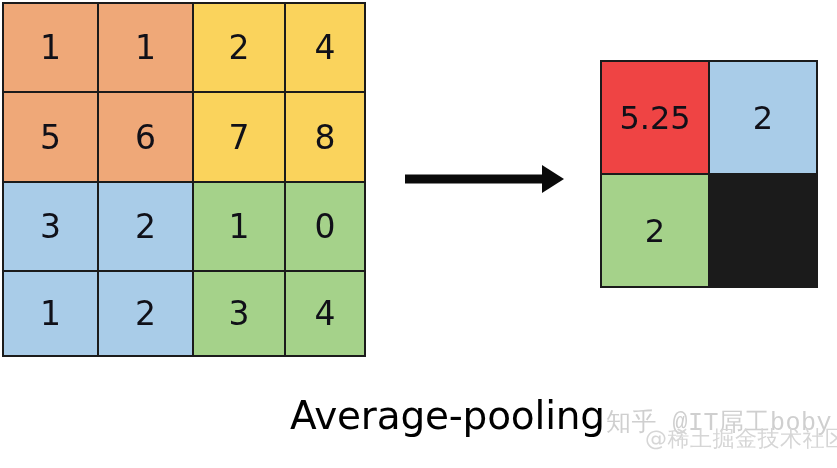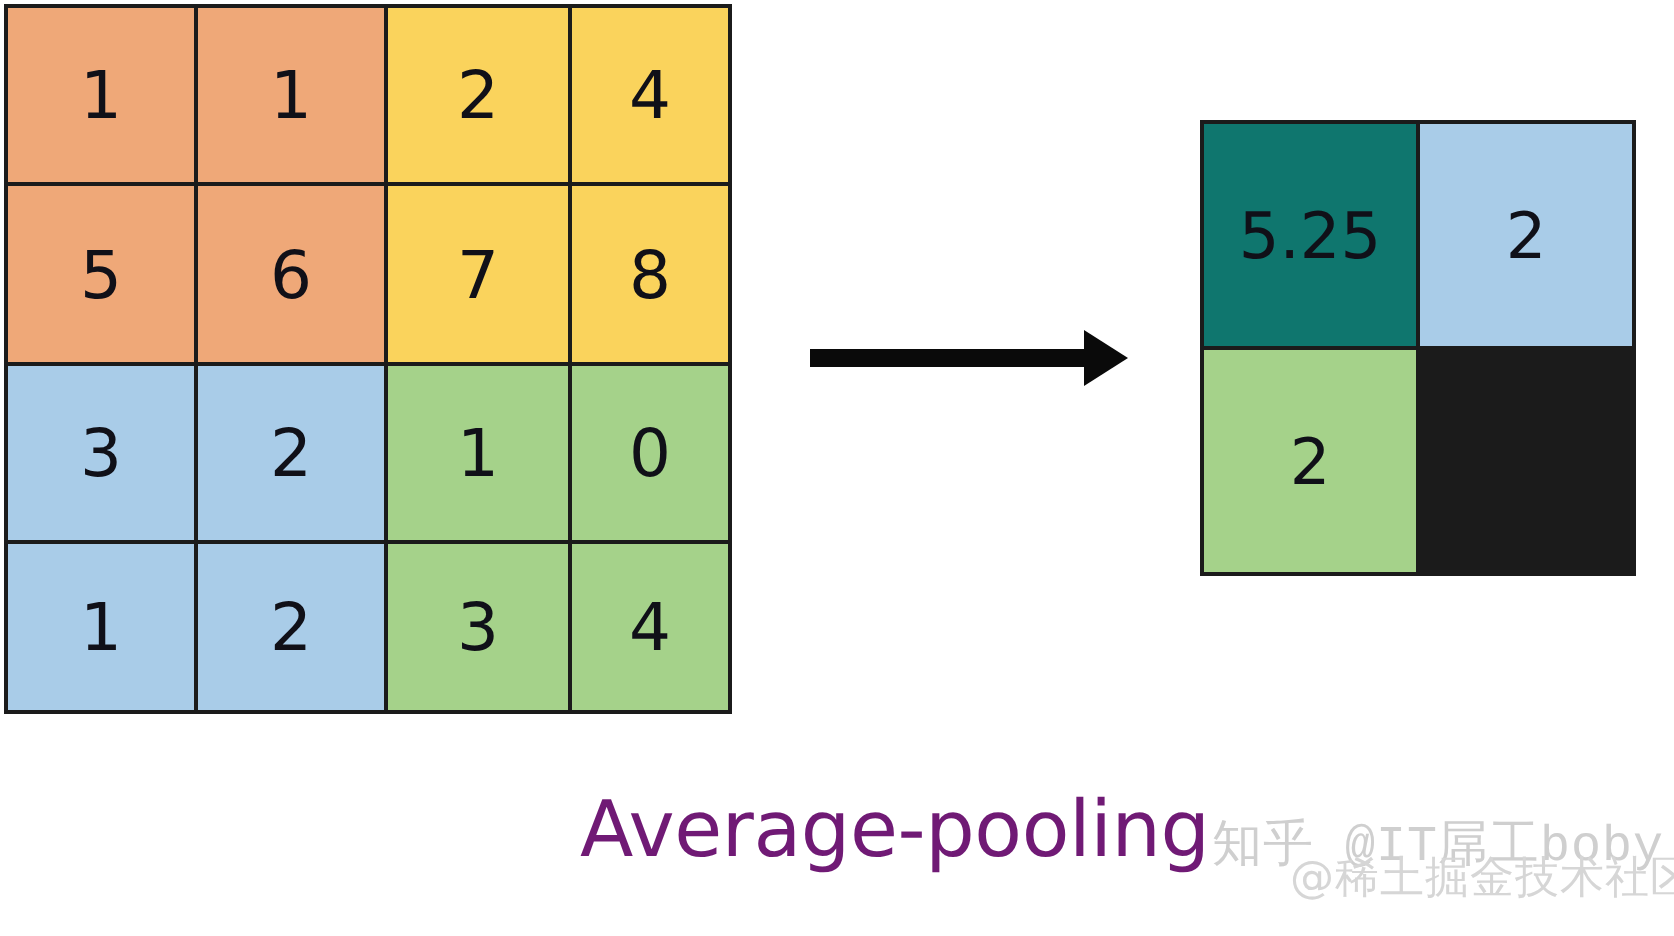--- a/index.html
+++ b/index.html
@@ -77,21 +77,21 @@
 
   
   #caption {
     position: absolute;
     left: 290px;
     top: 396px;
     width: 280px;
     text-align: left;
     font-size: 39px;
     font-weight: 400;
-    color: #701a75;
+    color: #000000;
     letter-spacing: -0.2px;
     white-space: nowrap;
     line-height: 1.05;
     user-select: none;
   }
 
   
   #watermark-primary {
     position: absolute;
     left: 606px;
@@ -139,21 +139,21 @@
     </div>
 
   <div id="arrow">
     <svg width="168" height="42" viewBox="0 0 168 42" xmlns="http://www.w3.org/2000/svg">
       <line x1="5" y1="21" x2="146" y2="21" stroke="#0a0a0a" stroke-width="9" stroke-linecap="butt"></line>
       <polygon points="142,7 164,21 142,35" fill="#0a0a0a"></polygon>
     </svg>
   </div>
 
   <div class="matrix" id="output-matrix">
-      <div class="cell" style="background: #0f766e;">5.25</div>
+      <div class="cell" style="background: #ef4444;">5.25</div>
       <div class="cell" style="background: rgb(169, 204, 232);">2</div>
       <div class="cell" style="background: rgb(165, 210, 138);">2</div>
     </div>
 
   <div id="caption">Average-pooling</div>
 
   <div id="watermark-primary">知乎 @IT屌工boby</div>
   <div id="watermark-secondary">@稀土掘金技术社区</div>
 
 </div>

